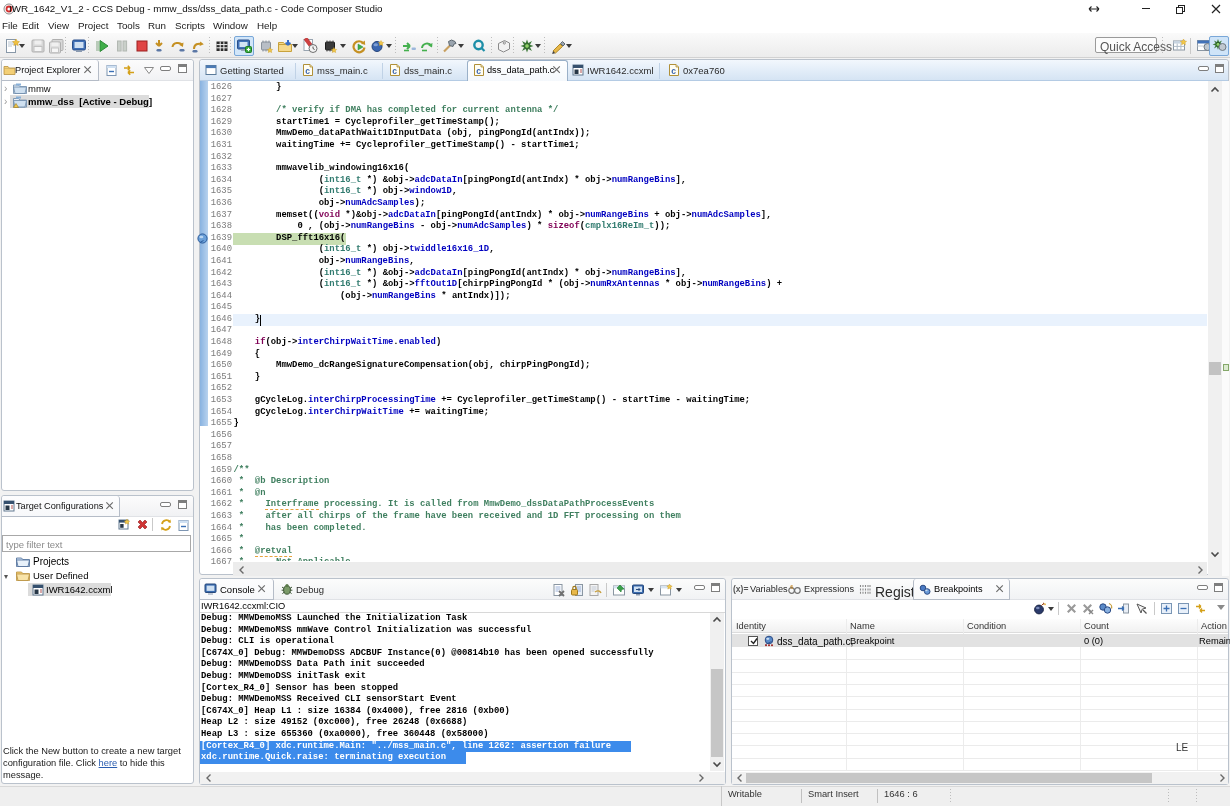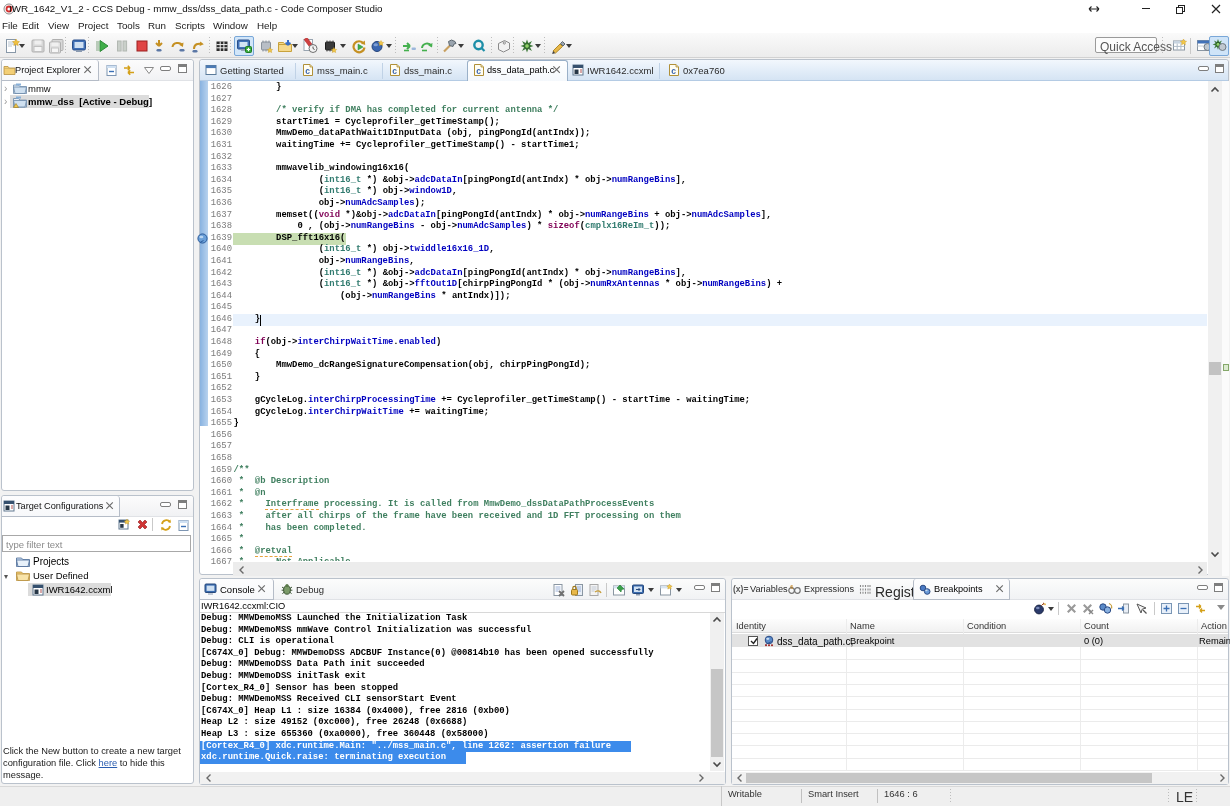--- a/index.html
+++ b/index.html
@@ -661,13 +661,13 @@
 <div class="sbthumb" style="left:746px;top:773px;width:406px;height:10px;background:#c6c6c6"></div>
 <div class="abs" style="left:0;top:786px;width:1230px;height:20px;background:#efefef;border-top:1px solid #d8d8d8"></div>
 <div class="sep" style="left:721px;top:786px;height:20px;background:#c8c8c8"></div>
 <div class="abs" style="left:728px;top:789px;font-size:9.3px;color:#333">Writable</div>
 <div class="sep" style="left:801px;top:789px;height:14px;background:#c0c0c0"></div>
 <div class="abs" style="left:808px;top:789px;font-size:9.3px;color:#333">Smart Insert</div>
 <div class="sep" style="left:877px;top:789px;height:14px;background:#c0c0c0"></div>
 <div class="abs" style="left:884px;top:789px;font-size:9.3px;color:#333">1646 : 6</div>
 <div class="dsep" style="left:950px;top:789px;height:14px;top:789px"></div>
 <div class="dsep" style="left:1168px;top:789px;height:14px;top:789px"></div>
-<div class="abs" style="left:1176px;top:789px;font-size:14px;color:#333">LE</div>
+<div class="abs" style="left:1176px;top:742px;font-size:10px;color:#333">LE</div>
 <div class="dsep" style="left:1196px;top:789px;height:14px;top:789px"></div>
 </body></html>

